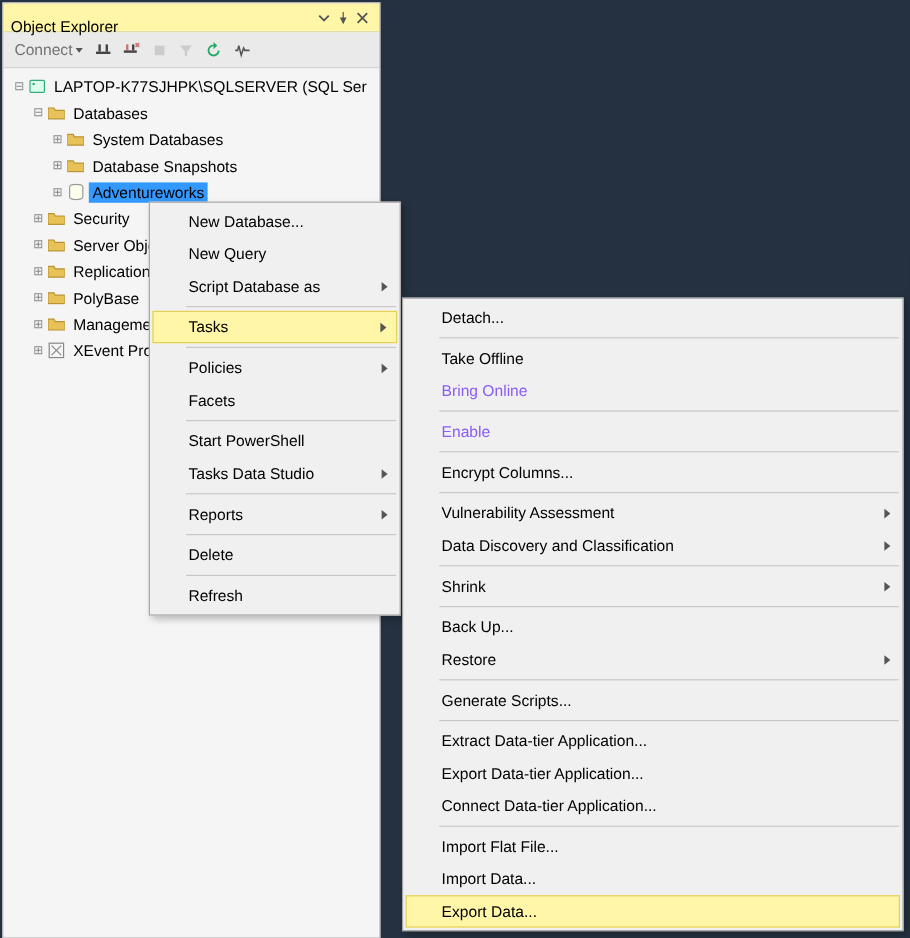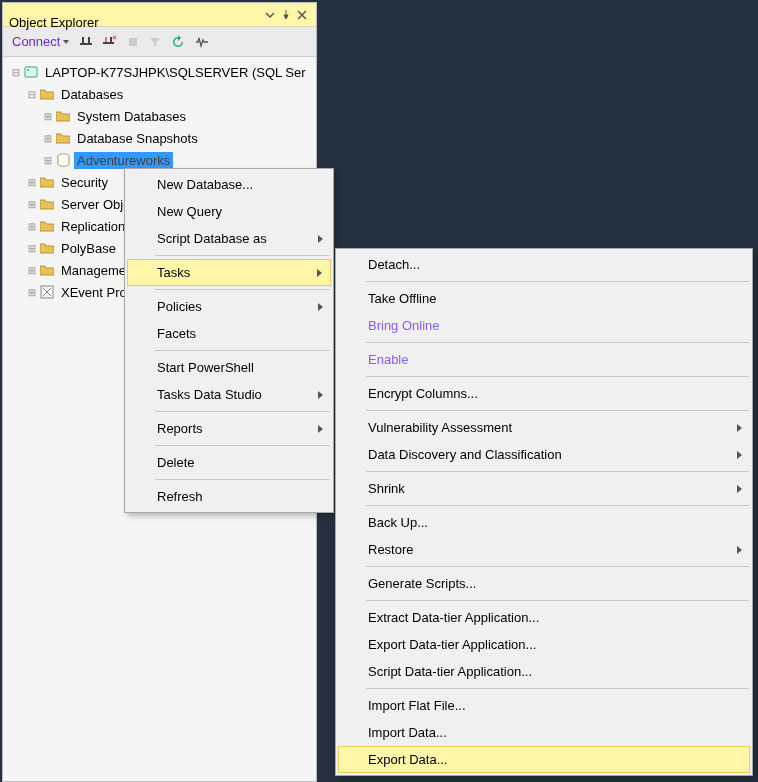--- a/index.html
+++ b/index.html
@@ -32,35 +32,35 @@
 .panel-title-btn svg { width:12px; height:12px; }
 .toolbar {
   display: flex;
   align-items: center;
   gap: 4px;
   padding: 3px 6px;
   height: 30px;
   background: #eaeaea;
   border-bottom: 1px solid #ccc;
 }
-.tbtn { display:inline-flex; align-items:center; padding:2px 3px; cursor:pointer; color:#6d28d9;}
+.tbtn { display:inline-flex; align-items:center; padding:2px 3px; cursor:pointer; color:#737373;}
 .tbtn.disabled { color:#bbb; cursor:default;}
 .tdrop::after { content:""; display:inline-block; margin-left:3px; border-left:3px solid transparent; border-right:3px solid transparent; border-top:4px solid #555;}
 .tree {
   background: #f5f5f5;
   padding: 4px 2px;
   height: 724px;
   position: relative;
 }
 .node { display:flex; align-items:center; height:22px; white-space:nowrap; }
 .node .exp { width:14px; text-align:center; color:#888; font-size:10px; cursor:pointer; }
 .node .exp2 { width:14px; text-align:center; color:#888; font-size:10px; cursor:pointer; }
 .node .icon { display:inline-flex; width:16px; height:16px; margin-right:3px; align-items:center; justify-content:center;}
 .node .label { padding: 1px 3px; }
-.node.selected .label { background:#3399ff; color:#404040; }
+.node.selected .label { background:#3399ff; color:#000000; }
 .indent-1 { padding-left: 4px; }
 .indent-2 { padding-left: 20px; }
 .indent-3 { padding-left: 36px; }
 .context-menu {
   position: absolute;
   background: #f0f0f0;
   border: 1px solid #a8a8a8;
   box-shadow: 3px 3px 6px rgba(0,0,0,0.25);
   padding: 2px;
 }
@@ -334,21 +334,21 @@
       <span>Generate Scripts...</span>
     </div>
   <div class="msep"></div>
   <div class="mitem">
       <span>Extract Data-tier Application...</span>
     </div>
   <div class="mitem">
       <span>Export Data-tier Application...</span>
     </div>
   <div class="mitem">
-      <span>Script Data-tier Application...</span>
+      <span>Connect Data-tier Application...</span>
     </div>
   <div class="msep"></div>
   <div class="mitem">
       <span>Import Flat File...</span>
     </div>
   <div class="mitem">
       <span>Import Data...</span>
     </div>
   <div class="mitem highlighted">
       <span>Export Data...</span>

